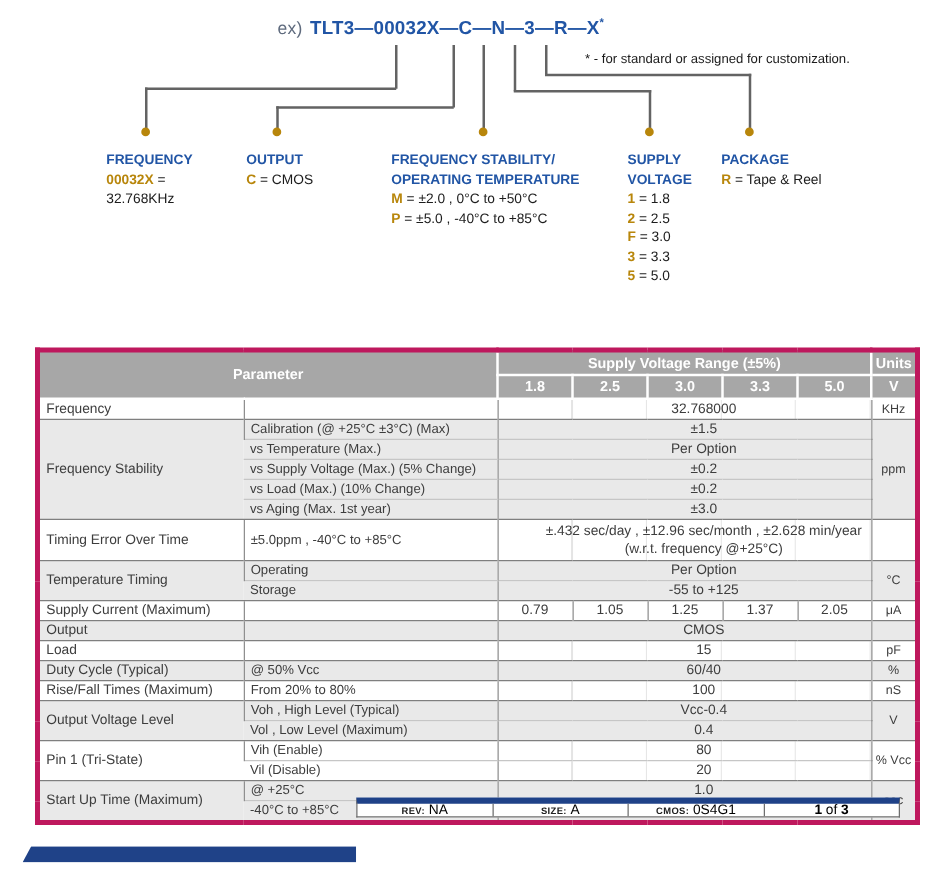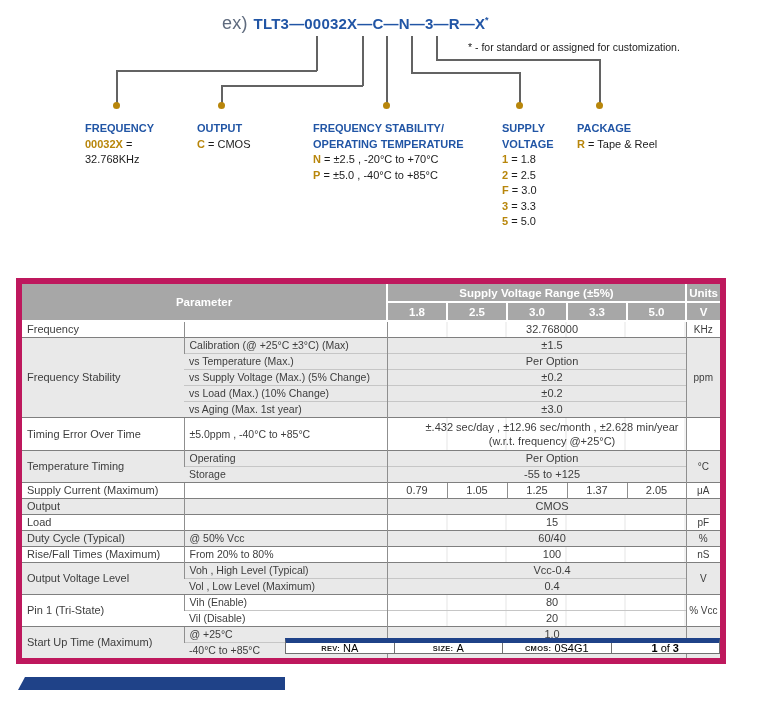--- a/index.html
+++ b/index.html
@@ -3,32 +3,32 @@
 <meta charset="utf-8">
 <style>
   html,body{margin:0;padding:0;}
   body{
     width:761px;height:703px;position:relative;background:#fff;
     font-family:"Liberation Sans",sans-serif;color:#1c1c1c;overflow:hidden;
   }
   
   .pn{position:absolute;left:222px;top:13px;font-size:15px;font-weight:bold;
       color:#2155A5;letter-spacing:.2px;white-space:nowrap;}
-  .pn .pfx{color:#5f6b7e;font-weight:normal;font-size:18px;margin-right:6px;}
+  .pn .pfx{color:#5f6b7e;font-weight:normal;font-size:14px;margin-right:6px;}
   .pn sup{font-size:9px;}
   .note{position:absolute;left:468px;top:41px;font-size:10.5px;color:#1c1c1c;white-space:nowrap;}
   .ln{position:absolute;background:#636363;}
   .dot{position:absolute;width:7px;height:7px;border-radius:50%;background:#B8860B;}
   .fld{position:absolute;font-size:11px;line-height:15.5px;white-space:nowrap;}
   .fld .tl{color:#2155A5;font-weight:bold;}
   .opt .code{color:#B8860B;font-weight:bold;}
   
-  table.spec{position:absolute;left:16px;top:278px;width:704px;
+  table.spec{position:absolute;left:28px;top:278px;width:704px;
     border-collapse:collapse;table-layout:fixed;font-size:11px;color:#3d3d3d;
-    border:6px solid #be185d;}
+    border:4px solid #be185d;}
   .spec th{background:#a7a7a7;color:#fff;font-weight:bold;font-size:11.5px;
     border:2px solid #fff;height:15px;padding:1px 2px;text-align:center;}
   .spec td{height:15px;line-height:13px;padding:0 5px;border-left:1px solid #8f8f8f;
     border-top:1px solid #c6c6c6;overflow:hidden;white-space:nowrap;}
   .spec td:first-child{border-left:none;}
   .spec tr.gs td{border-top:1px solid #7f7f7f;}
   .spec tr.first td{border-top:2px solid #4f4f4f;}
   .spec tr.g td{background:#e9e9e9;--sep:#f7f7f7;}
   .spec tr td{--sep:#e4e4e4;}
   .spec td.v,.spec td.u{text-align:center;}
@@ -84,21 +84,21 @@
 </div>
 
 <div class="fld" style="left:197px;top:121px">
   <div class="tl">OUTPUT</div>
   <div class="opt"><span class="code">C</span> <span>= CMOS</span></div>
 </div>
 
 <div class="fld" style="left:313px;top:121px">
   <div class="tl">FREQUENCY STABILITY/</div>
   <div class="tl">OPERATING TEMPERATURE</div>
-  <div class="opt"><span class="code">N</span> <span>= ±2.5 , -20°C to +70°C</span></div>
+  <div class="opt"><span class="code">M</span> <span>= ±2.0 , 0°C to +50°C</span></div>
   <div class="opt"><span class="code">P</span> <span>= ±5.0 , -40°C to +85°C</span></div>
 </div>
 
 <div class="fld" style="left:502px;top:121px">
   <div class="tl">SUPPLY</div>
   <div class="tl">VOLTAGE</div>
   <div class="opt"><span class="code">1</span> <span>= 1.8</span></div>
   <div class="opt"><span class="code">2</span> <span>= 2.5</span></div>
   <div class="opt"><span class="code">F</span> <span>= 3.0</span></div>
   <div class="opt"><span class="code">3</span> <span>= 3.3</span></div>

